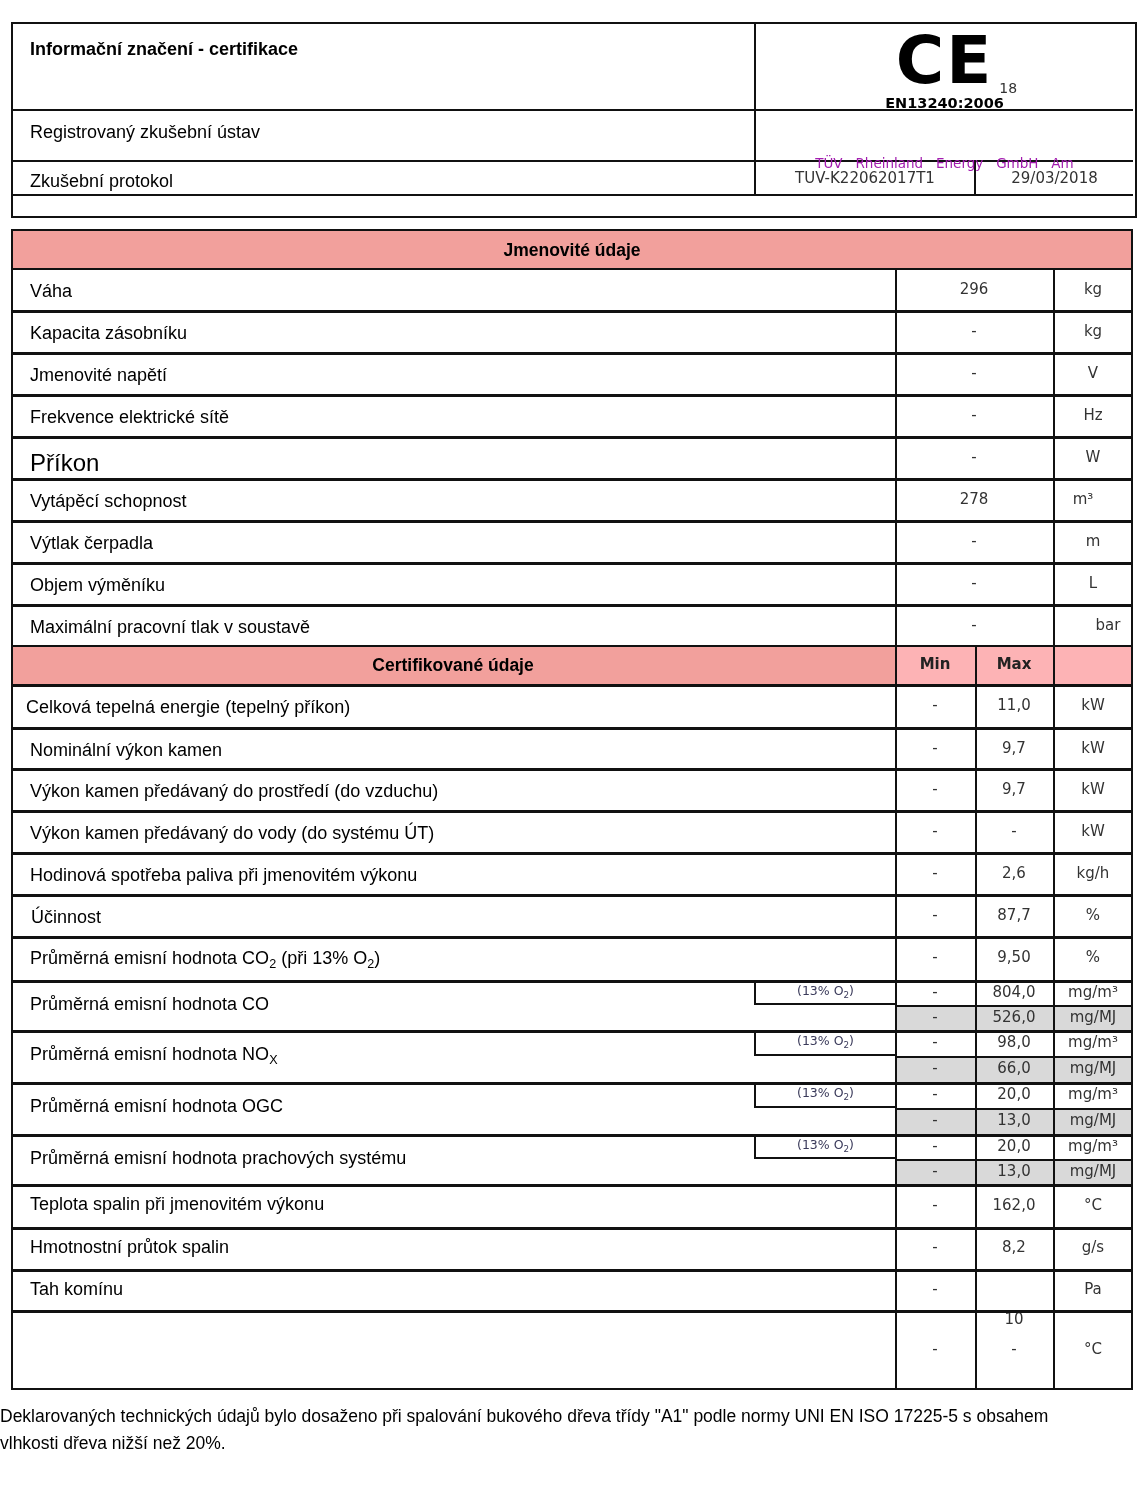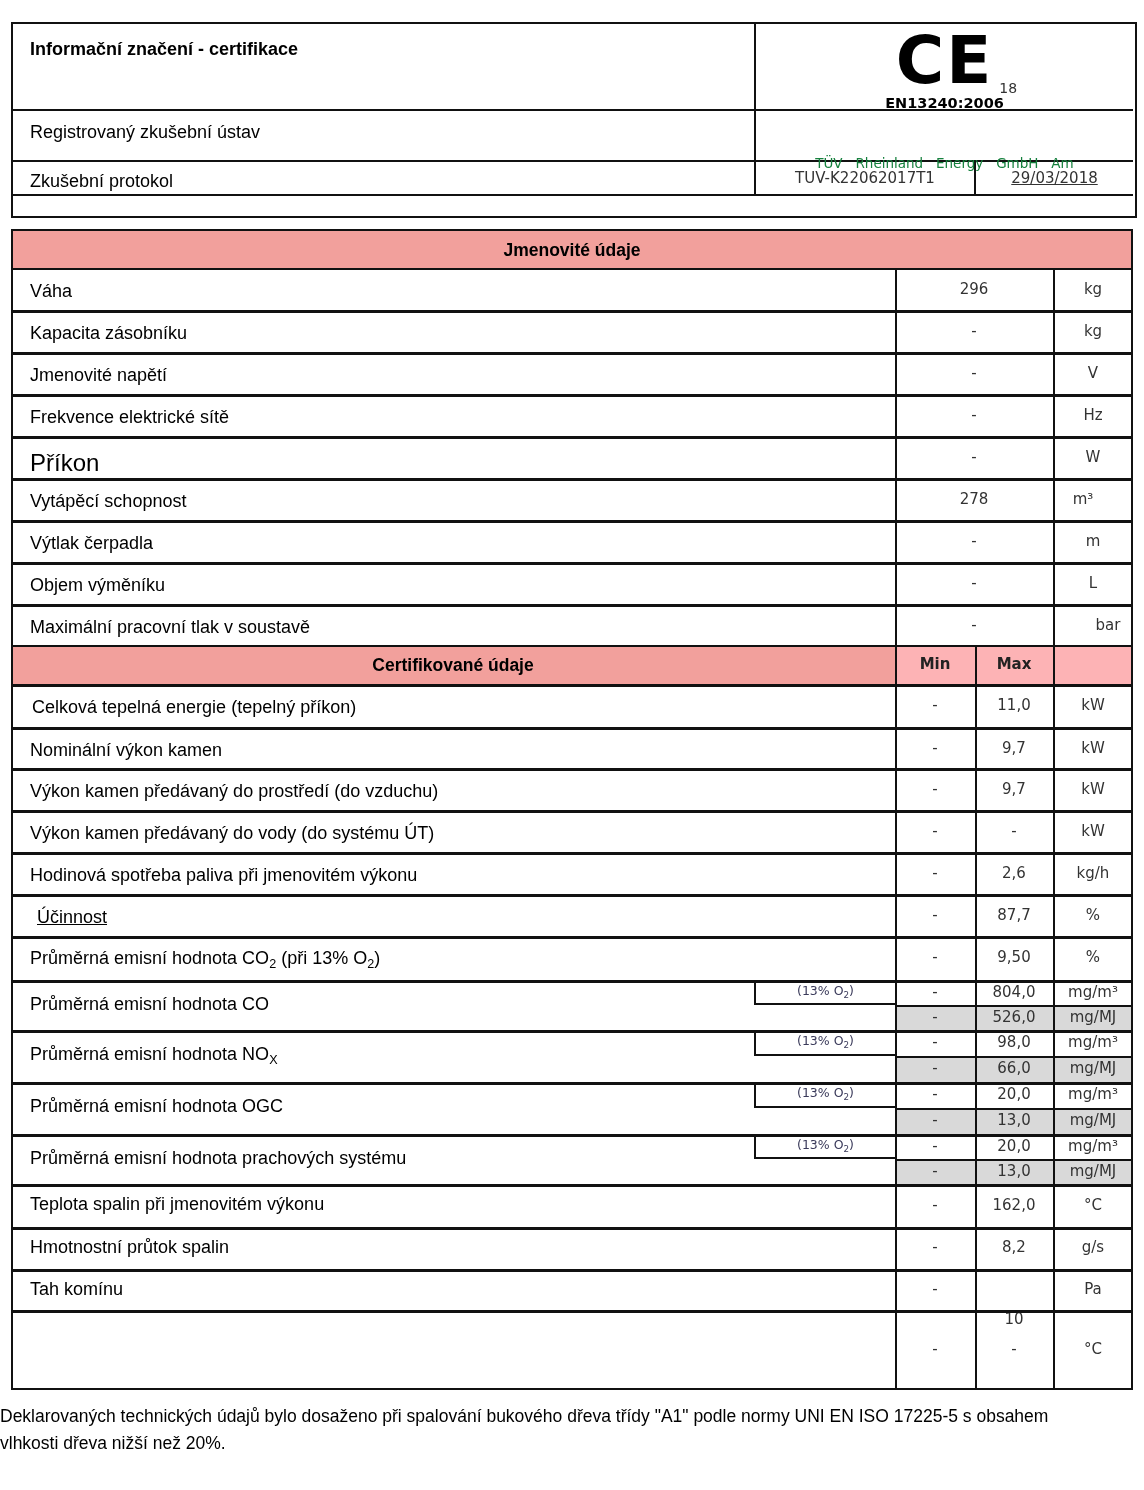--- a/index.html
+++ b/index.html
@@ -34,29 +34,29 @@
 <div class="lbl bold" style="left:30px; top:39px;">Informační značení - certifikace</div>
 <div class="abs" style="left:756px; top:28px; width:377px; text-align:center;">
   <div style="display:inline-block; position:relative;">
     <span class="ce-mark">CE</span>
     <span style="position:absolute; left:100%; bottom:-2px; margin-left:6px; font-family:'DejaVu Sans',sans-serif; font-size:14px; color:#333;">18</span>
   </div>
   <div style="font-family:'DejaVu Sans',sans-serif; font-weight:bold; font-size:14.5px; margin-top:1px;">EN13240:2006</div>
 </div>
 
 <div class="lbl" style="left:30px; top:122px;">Registrovaný zkušební ústav</div>
-<div class="abs" style="left:756px; top:116px; width:377px; text-align:center; font-family:'DejaVu Sans',sans-serif; font-size:13.5px; color:#15803d; line-height:19px; white-space:pre;">
+<div class="abs" style="left:756px; top:116px; width:377px; text-align:center; font-family:'DejaVu Sans',sans-serif; font-size:13.5px; color:#a21caf; line-height:19px; white-space:pre;">
   <div>TÜV   Rheinland   Energy   GmbH   Am</div>
 </div>
 
 <div class="abs" style="left:13px; top:162px; width:740px; height:30px; overflow:hidden;">
   <div class="lbl" style="left:17px; top:9px;">Zkušební protokol</div>
 </div>
 <div class="val" style="left:756px; top:169px; width:218px;">TUV-K22062017T1</div>
-<div class="val" style="left:976px; top:169px; width:157px;text-decoration:underline;">29/03/2018</div>
+<div class="val" style="left:976px; top:169px; width:157px;">29/03/2018</div>
 
 <div id="main-table">
     <div class="abs b" style="left:11px; top:229px; width:1122px; height:1161px;"></div>
     <div class="abs pink-band" style="left:13px; top:231px; width:1118px; height:37px;"></div>
     <div class="abs bold" style="left:11px; top:240px; width:1122px; text-align:center; font-size:17.5px;">Jmenovité údaje</div>
     <div class="hline" style="left:11px; top:268px; width:1122px; height:2px;"></div>
     <div class="lbl" style="left:30px; top:281px; font-size:18px;">Váha</div>
     <div class="val" style="left:895px; top:280px; width:158px;">296</div>
     <div class="val" style="left:1053px; top:280px; width:80px;">kg</div>
     <div class="hline" style="left:11px; top:310px; width:1122px; height:3px;"></div>
@@ -93,21 +93,21 @@
     <div class="val" style="left:1053px; top:616px; width:92px;padding-left:9px;">bar</div>
     <div class="hline" style="left:11px; top:645px; width:1122px; height:3px;"></div>
     <div class="vline" style="left:895px; top:268px; height:377px;"></div>
     <div class="vline" style="left:1053px; top:268px; height:377px;"></div>
     <div class="abs pink-band" style="left:13px; top:647px; width:882px; height:37px;"></div>
     <div class="abs pink-light" style="left:897px; top:647px; width:234px; height:37px;"></div>
     <div class="abs bold" style="left:11px; top:655px; width:884px; text-align:center; font-size:17.5px;">Certifikované údaje</div>
     <div class="abs bold" style="left:895px; top:655px; width:80px; text-align:center; font-size:15px; font-family:'DejaVu Sans',sans-serif; color:#222;">Min</div>
     <div class="abs bold" style="left:975px; top:655px; width:78px; text-align:center; font-size:15px; font-family:'DejaVu Sans',sans-serif; color:#222;">Max</div>
     <div class="hline" style="left:11px; top:684px; width:1122px; height:3px;"></div>
-    <div class="lbl" style="left:32px; top:697px;">Celková tepelná energie (tepelný příkon)</div>
+    <div class="lbl" style="left:26px; top:697px;">Celková tepelná energie (tepelný příkon)</div>
     <div class="val" style="left:895px; top:696px; width:80px;">-</div>
     <div class="val" style="left:975px; top:696px; width:78px;">11,0</div>
     <div class="val" style="left:1053px; top:696px; width:80px;">kW</div>
     <div class="hline" style="left:11px; top:727px; width:1122px; height:3px;"></div>
     <div class="lbl" style="left:30px; top:740px;">Nominální výkon kamen</div>
     <div class="val" style="left:895px; top:739px; width:80px;">-</div>
     <div class="val" style="left:975px; top:739px; width:78px;">9,7</div>
     <div class="val" style="left:1053px; top:739px; width:80px;">kW</div>
     <div class="hline" style="left:11px; top:768px; width:1122px; height:3px;"></div>
     <div class="lbl" style="left:30px; top:781px;">Výkon kamen předávaný do prostředí (do vzduchu)</div>
@@ -118,21 +118,21 @@
     <div class="lbl" style="left:30px; top:823px;">Výkon kamen předávaný do vody (do systému ÚT)</div>
     <div class="val" style="left:895px; top:822px; width:80px;">-</div>
     <div class="val" style="left:975px; top:822px; width:78px;">-</div>
     <div class="val" style="left:1053px; top:822px; width:80px;">kW</div>
     <div class="hline" style="left:11px; top:852px; width:1122px; height:3px;"></div>
     <div class="lbl" style="left:30px; top:865px;">Hodinová spotřeba paliva při jmenovitém výkonu</div>
     <div class="val" style="left:895px; top:864px; width:80px;">-</div>
     <div class="val" style="left:975px; top:864px; width:78px;">2,6</div>
     <div class="val" style="left:1053px; top:864px; width:80px;">kg/h</div>
     <div class="hline" style="left:11px; top:894px; width:1122px; height:3px;"></div>
-    <div class="lbl" style="left:37px; top:907px;text-decoration:underline;">Účinnost</div>
+    <div class="lbl" style="left:31px; top:907px;">Účinnost</div>
     <div class="val" style="left:895px; top:906px; width:80px;">-</div>
     <div class="val" style="left:975px; top:906px; width:78px;">87,7</div>
     <div class="val" style="left:1053px; top:906px; width:80px;">%</div>
     <div class="hline" style="left:11px; top:936px; width:1122px; height:3px;"></div>
     <div class="lbl" style="left:30px; top:948px;"><span>Průměrná emisní hodnota CO</span><span class="sub">2</span><span> (při 13% O</span><span class="sub">2</span><span>)</span></div>
     <div class="val" style="left:895px; top:948px; width:80px;">-</div>
     <div class="val" style="left:975px; top:948px; width:78px;">9,50</div>
     <div class="val" style="left:1053px; top:948px; width:80px;">%</div>
     <div class="hline" style="left:11px; top:980px; width:1122px; height:3px;"></div>
     <div class="abs grey" style="left:895px; top:1005px; width:236px; height:25px;"></div>

